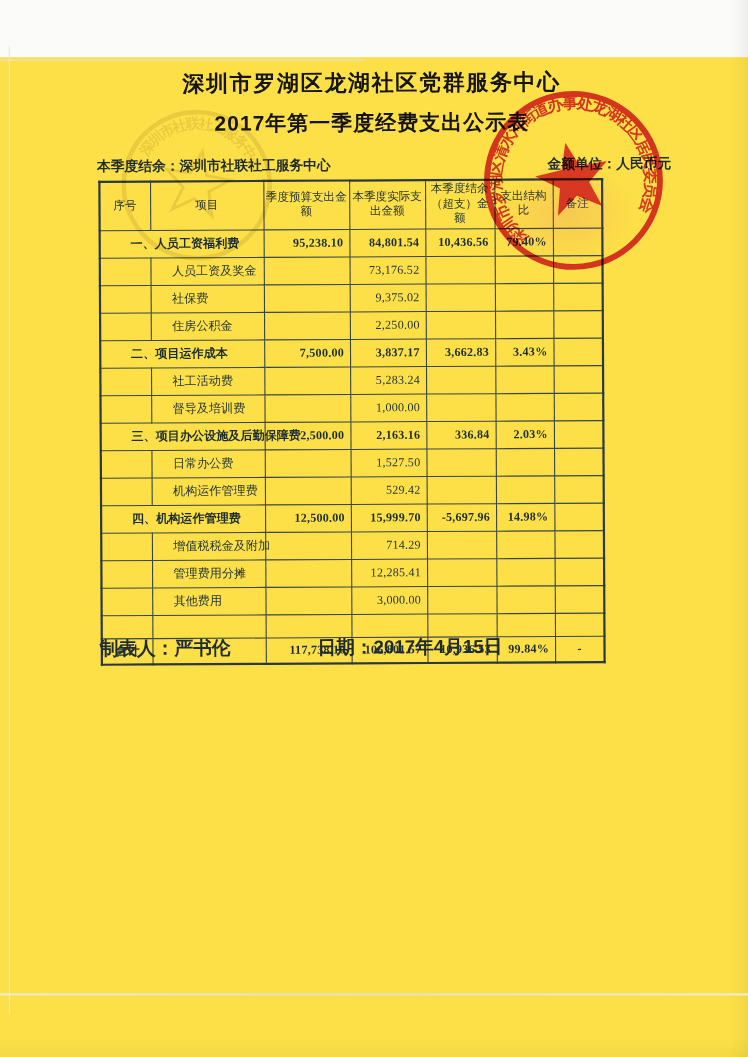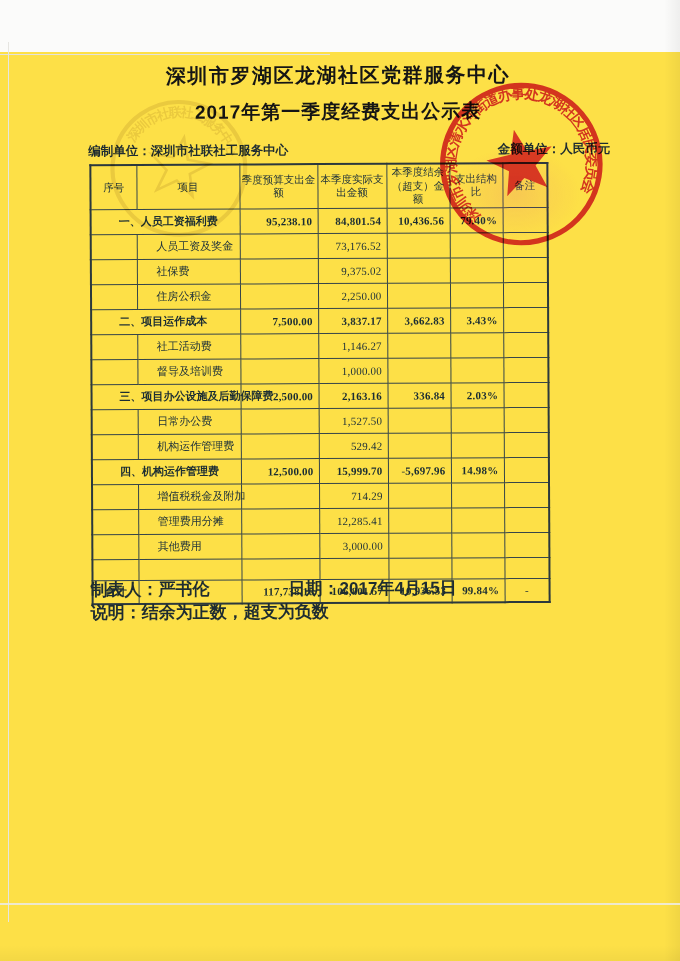--- a/index.html
+++ b/index.html
@@ -77,21 +77,21 @@
   <div class="scan-right"></div>
   <div class="scan-bottom"></div>
   <div class="scan-crease"></div>
 
   <div class="content">
 
     <div class="title">深圳市罗湖区龙湖社区党群服务中心</div>
     <div class="subtitle">2017年第一季度经费支出公示表</div>
 
     <div class="info-line">
-      <span><span>编制单位：</span><span>深圳市社联社工服务中心</span></span>
+      <span><span>本季度结余：</span><span>深圳市社联社工服务中心</span></span>
       <span><span>金额单位：</span><span>人民币元</span></span>
     </div>
 
     <table class="expense">
       <colgroup>
         <col style="width:46px">
           <col style="width:103px">
           <col style="width:78px">
         <col style="width:69px">
           <col style="width:63px">
@@ -150,21 +150,21 @@
             <td class="num">7,500.00</td>
             <td class="num">3,837.17</td>
             <td class="num">3,662.83</td>
             <td class="num">3.43%</td>
             <td class="remark"></td>
           </tr>
           <tr class="sub">
             <td class="seq"></td>
             <td class="label">社工活动费</td>
             <td class="num"></td>
-            <td class="num">1,146.27</td>
+            <td class="num">5,283.24</td>
             <td class="num"></td>
             <td class="num"></td>
             <td class="remark"></td>
           </tr>
           <tr class="sub">
             <td class="seq"></td>
             <td class="label">督导及培训费</td>
             <td class="num"></td>
             <td class="num">1,000.00</td>
             <td class="num"></td>
@@ -248,21 +248,20 @@
             <td class="num">106,801.57</td>
             <td class="num">10,936.53</td>
             <td class="num">99.84%</td>
             <td class="remark">-</td>
           </tr>
         </tbody>
     </table>
 
     <div class="footer-line f-preparer"><span>制表人：</span><span>严书伦</span></div>
     <div class="footer-line f-date"><span>日期：</span><span>2017年4月15日</span></div>
-    <div class="footer-line f-note"><span>说明：</span><span>结余为正数，超支为负数</span></div>
 
     <div class="smudge"></div>
 
     <div class="stamp yellow">
       <svg viewBox="0 0 140 140" width="145" height="145">
         <circle cx="70" cy="70" r="64" fill="none" stroke="#d8b335" stroke-width="4"></circle>
         <polygon points="70,40 77.1,60.3 98.5,60.7 81.4,73.7 87.6,94.3 70,82 52.4,94.3 58.6,73.7 41.5,60.7 62.9,60.3" fill="none" stroke="#d8b335" stroke-width="2.5"></polygon>
         <defs>
             <path id="yring" d="M 23,52.9 A 50,50 0 0 1 117,52.9" fill="none"></path>
           </defs>

